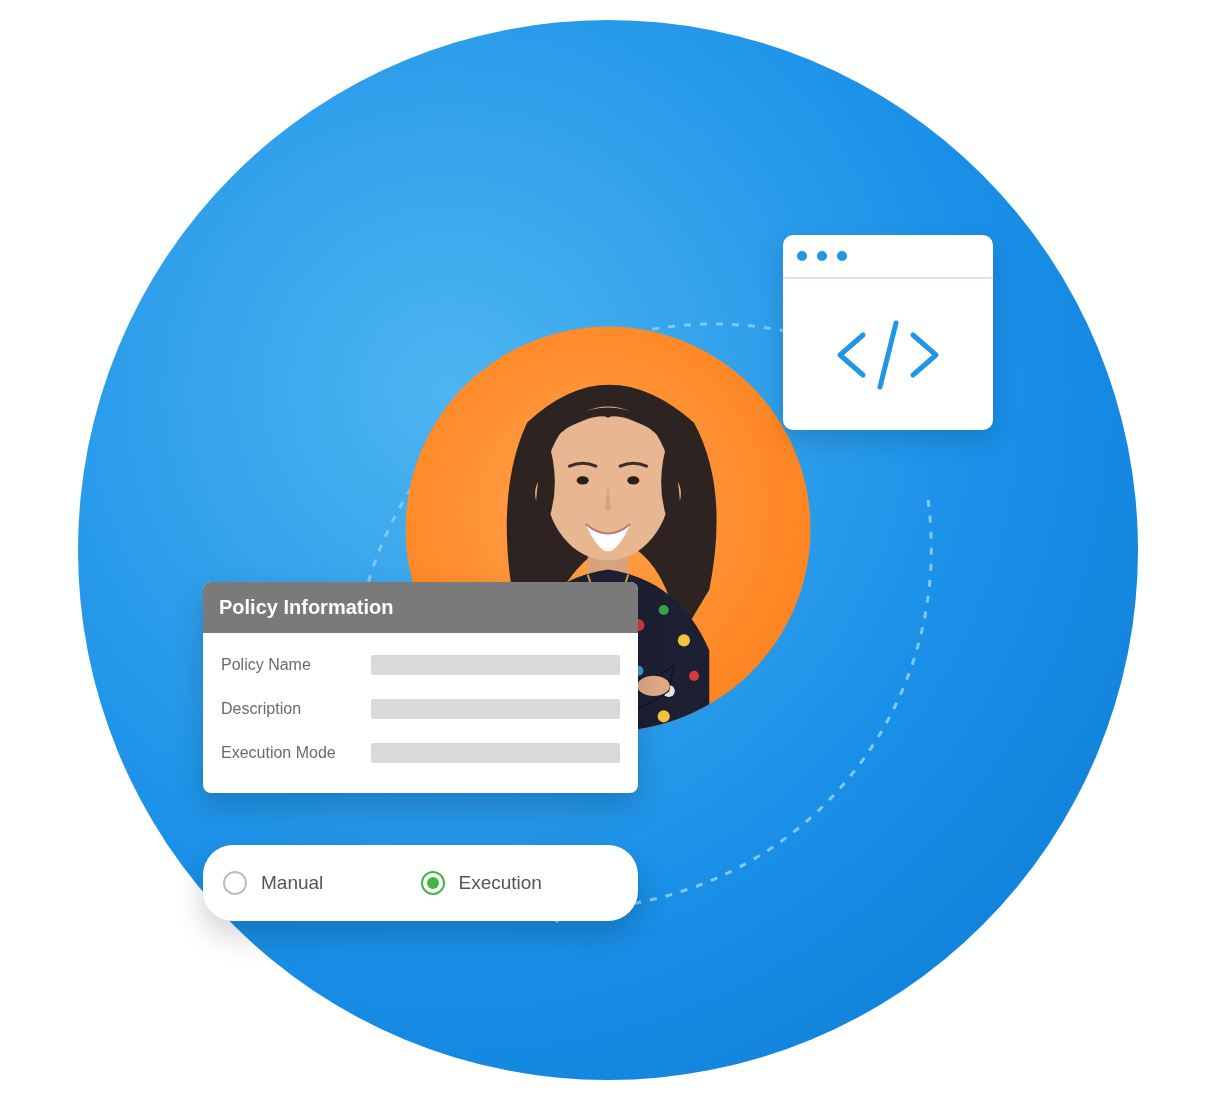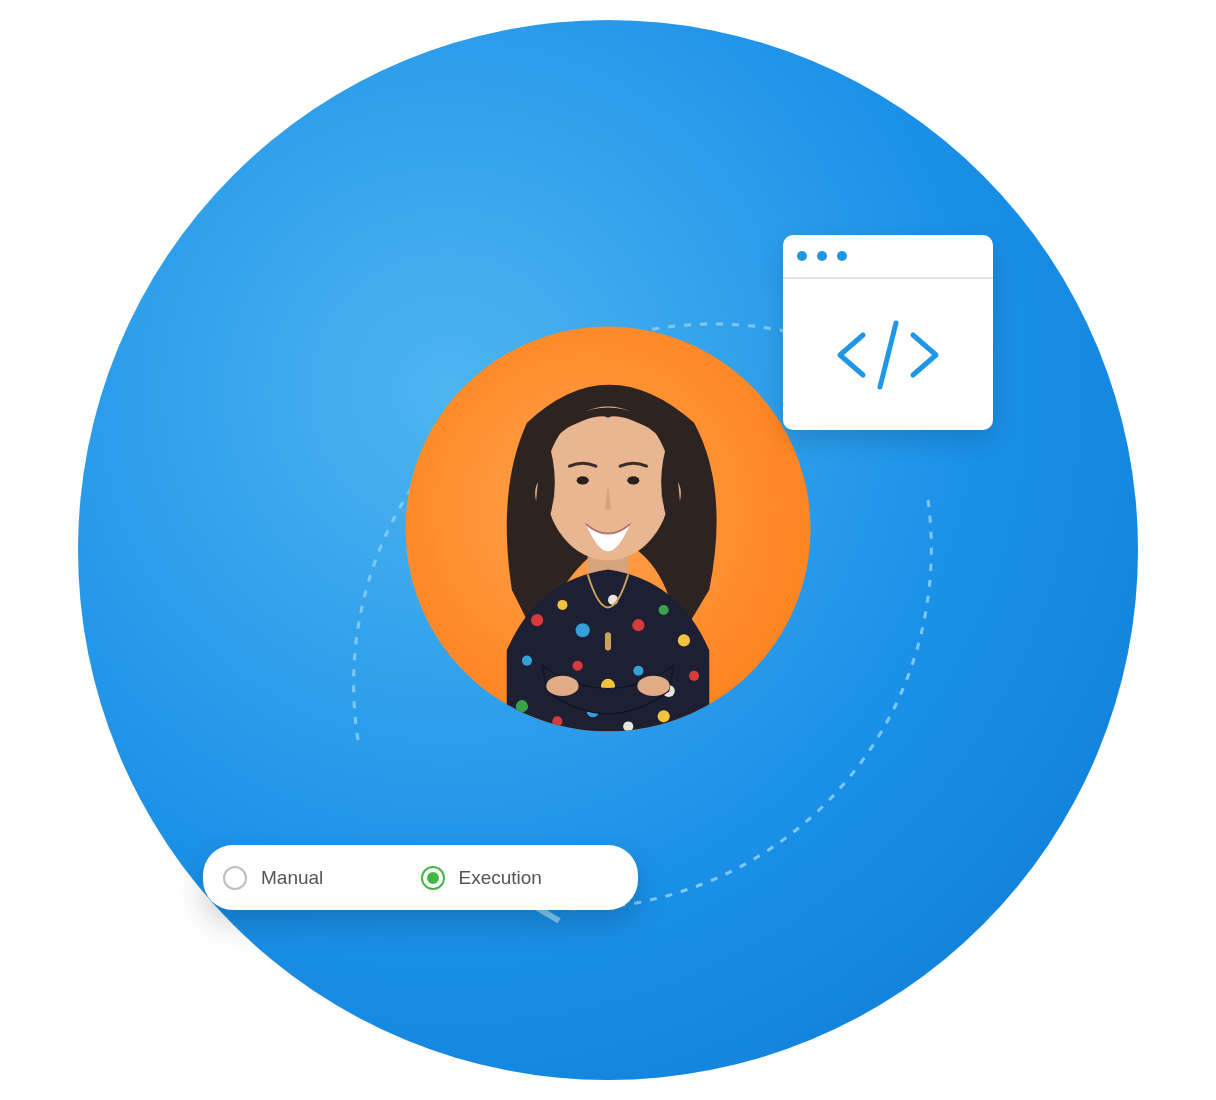--- a/index.html
+++ b/index.html
@@ -120,21 +120,21 @@
       background: #d9d9d9;
       border: none;
       border-radius: 2px;
     }
     
     .mode-pill {
       position: absolute;
       left: 125px;
       top: 825px;
       width: 435px;
-      height: 65px;
+      height: 76px;
       border-radius: 30px;
       background: #fff;
       box-shadow: 0 14px 30px rgba(0,0,0,0.18);
       display: flex;
       align-items: center;
       padding: 0 20px;
     }
     .radio-option {
       display: flex;
       align-items: center;
@@ -245,20 +245,37 @@
     </div>
     <div class="body">
       <svg width="120" height="80" viewBox="0 0 120 80">
         <path d="M35 20 L12 40 L35 60" fill="none" stroke="#1f96e6" stroke-width="5" stroke-linecap="round" stroke-linejoin="round"></path>
         <path d="M85 20 L108 40 L85 60" fill="none" stroke="#1f96e6" stroke-width="5" stroke-linecap="round" stroke-linejoin="round"></path>
         <line x1="68" y1="8" x2="52" y2="72" stroke="#1f96e6" stroke-width="5" stroke-linecap="round"></line>
       </svg>
     </div>
   </div>
 
+  <div class="policy-card">
+    <div class="policy-header">Policy Information</div>
+    <div class="policy-body">
+      <div class="field-row">
+        <div class="field-label">Policy Name</div>
+        <input class="field-input" value="" style="">
+      </div>
+      <div class="field-row">
+        <div class="field-label">Description</div>
+        <input class="field-input" value="" style="">
+      </div>
+      <div class="field-row">
+        <div class="field-label">Execution Mode</div>
+        <input class="field-input" value="" style="">
+      </div>
+    </div>
+  </div>
 
   <div class="mode-pill">
     <div class="radio-option">
       <span class="radio-off"></span>
       <span class="label">Manual</span>
     </div>
     <div class="radio-option">
       <span class="radio-on"></span>
       <span class="label">Execution</span>
     </div>

